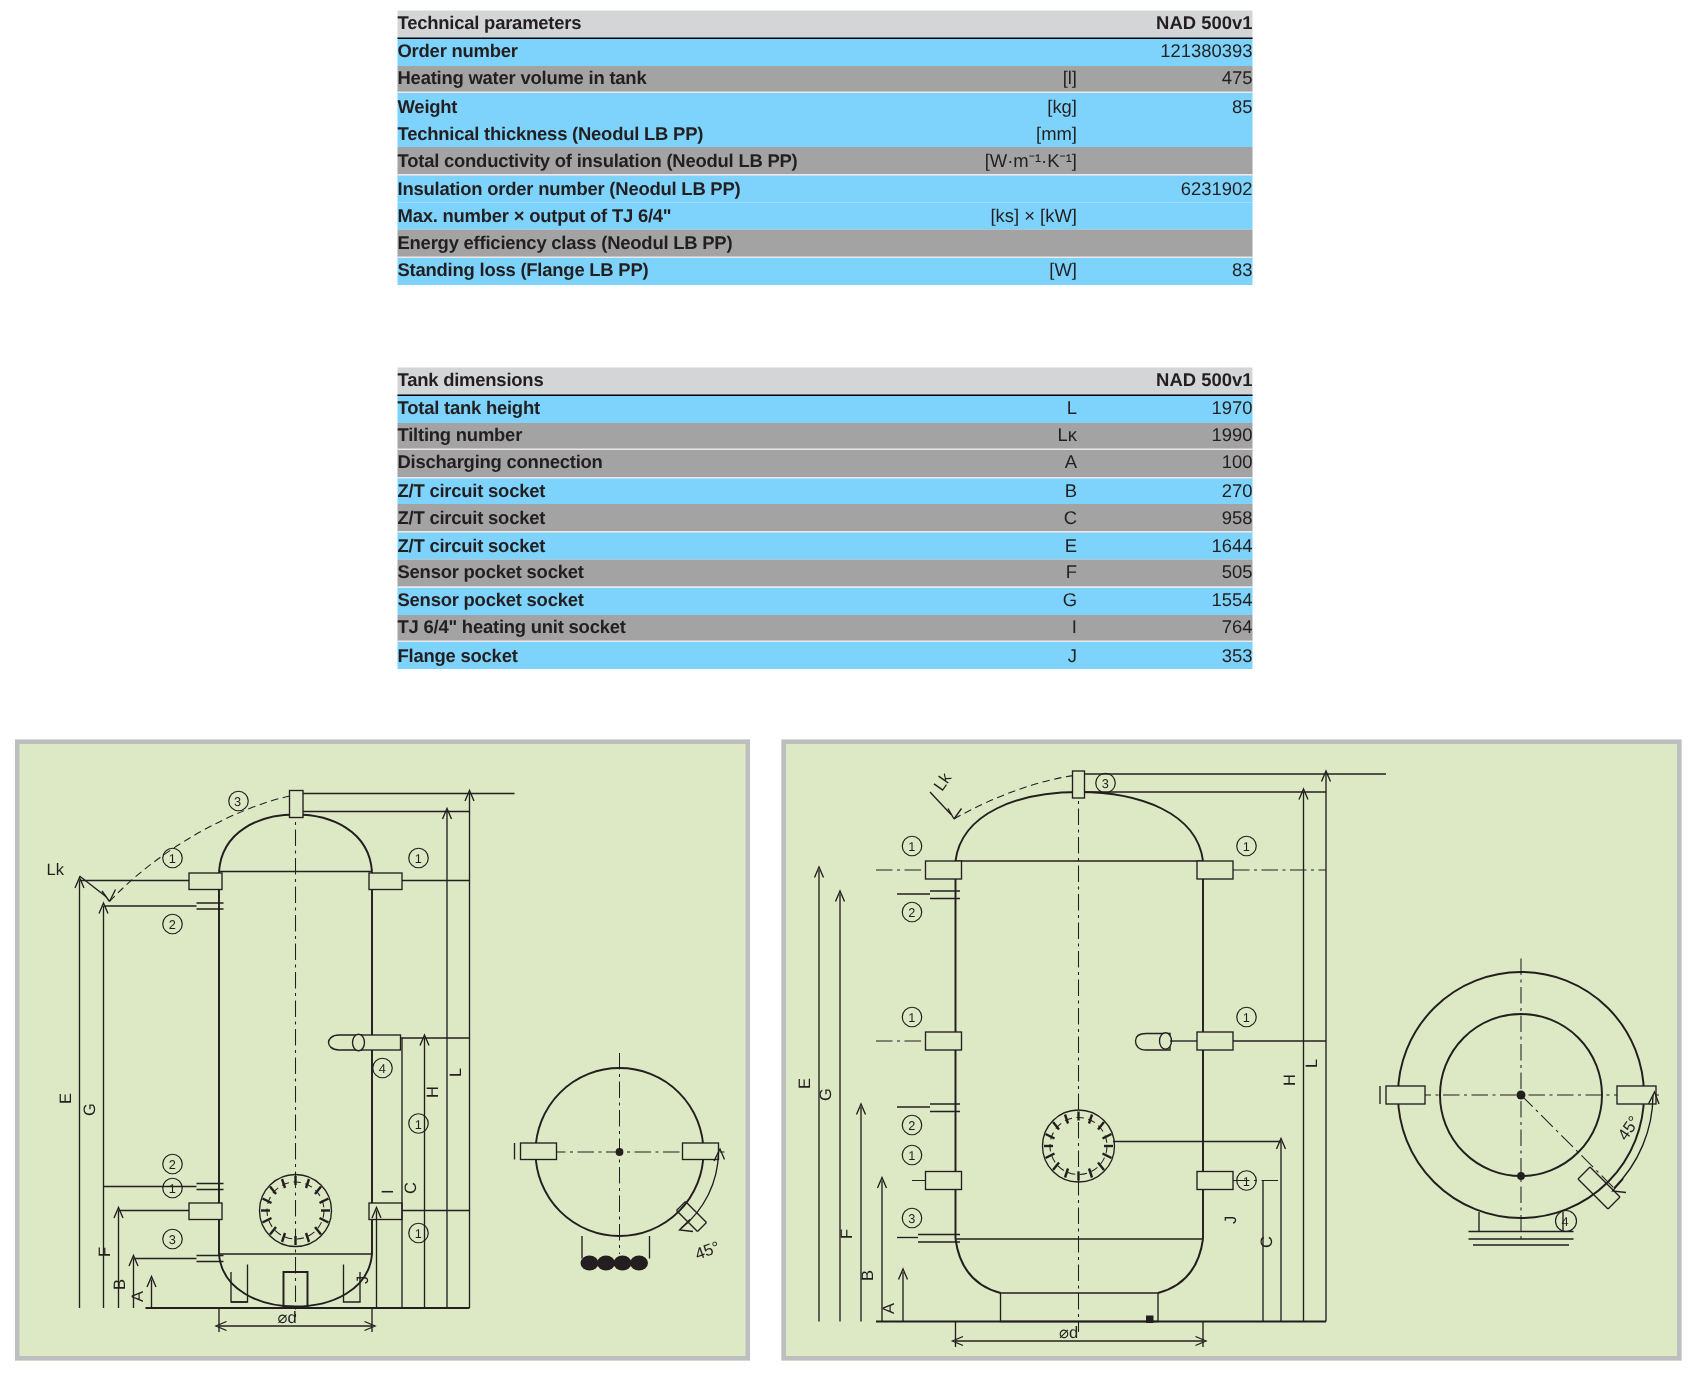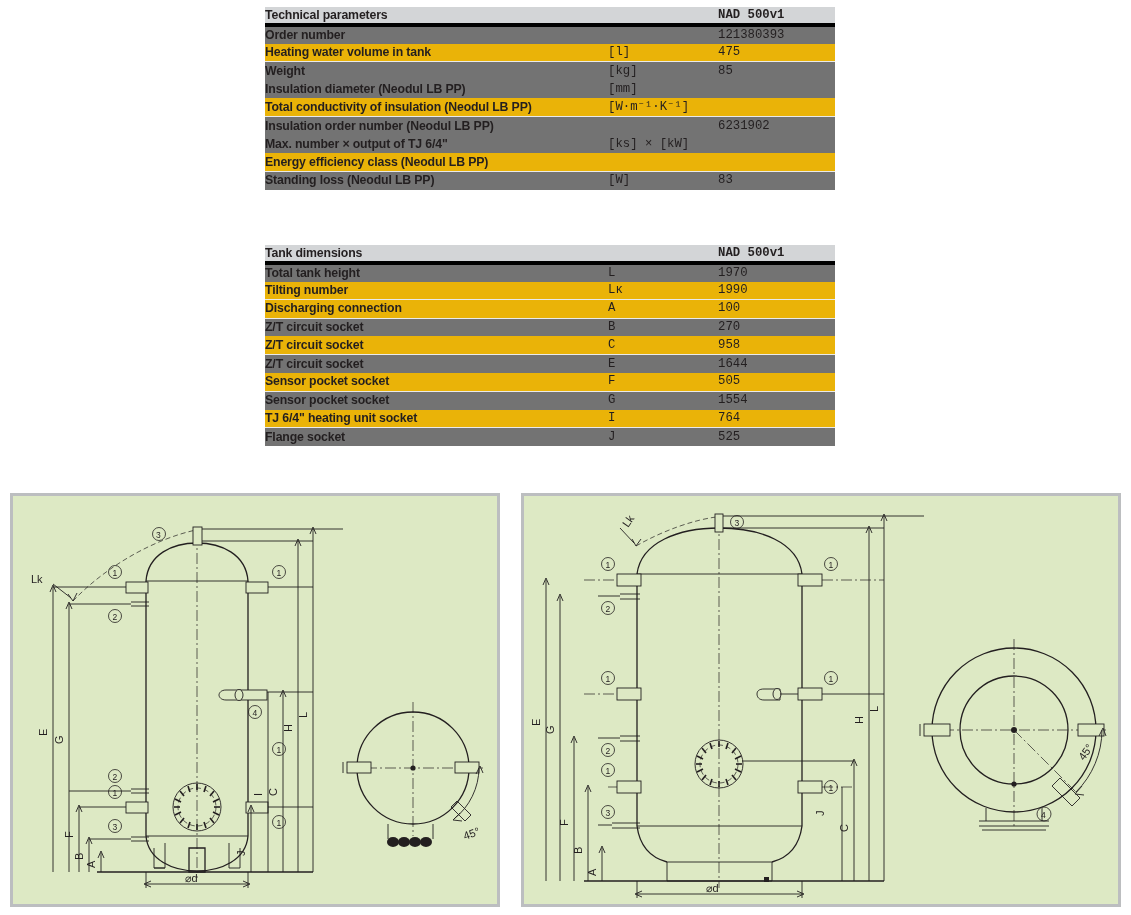--- a/index.html
+++ b/index.html
@@ -43,37 +43,36 @@
     color: #231f20;
     border: 0;
   }
   td.label {
     padding-left: 6px;
     font-weight: bold;
     letter-spacing: -0.15px;
     white-space: nowrap;
   }
   td.unit, td.value {
-    text-align: left;
+    text-align: right;
     font-weight: normal;
-    font-family: Liberation Mono, monospace;
   }
   
   td.unit  { border-left: 3px solid #ffffff; border-right: 3px solid #ffffff; }
 
   tr.hdr td {
     background: #d3d5d7;
     font-weight: bold;
   }
   tr.hdr td.value { font-weight: bold; color: #231f20; }
-  tr.green td { background: #737373; }
-  tr.white td { background: #eab308; margin-top: 40px; }
+  tr.green td { background: #7dd3fc; }
+  tr.white td { background: #a3a3a3; margin-top: 40px; }
   
   tr.white td { border-bottom: 1px solid #e9eaeb; }
-  tr.hdr td   { border-bottom: 4px solid #000000; margin-left: 12px; }
+  tr.hdr td   { border-bottom: 1px solid #000000; margin-left: 12px; }
 
   
   .panel {
     position: absolute;
     background: #dde9c4;
     border: 3px solid #bcbec0;
   }
   #panel-left  { left: 10px;  top: 493px; width: 490px; height: 414px; }
   #panel-right { left: 521px; top: 493px; width: 600px; height: 414px; }
   .panel svg { display: block; width: 100%; height: 100%; }
@@ -115,21 +114,21 @@
           <td class="label">Heating water volume in tank</td>
           <td class="unit">[l]</td>
           <td class="value">475</td>
         </tr>
         <tr class="green">
           <td class="label">Weight</td>
           <td class="unit">[kg]</td>
           <td class="value">85</td>
         </tr>
         <tr class="green">
-          <td class="label">Insulation diameter (Neodul LB PP)</td>
+          <td class="label">Technical thickness (Neodul LB PP)</td>
           <td class="unit">[mm]</td>
           <td class="value"></td>
         </tr>
         <tr class="white">
           <td class="label">Total conductivity of insulation (Neodul LB PP)</td>
           <td class="unit">[W·m⁻¹·K⁻¹]</td>
           <td class="value"></td>
         </tr>
         <tr class="green">
           <td class="label">Insulation order number (Neodul LB PP)</td>
@@ -140,21 +139,21 @@
           <td class="label">Max. number × output of TJ 6/4"</td>
           <td class="unit">[ks] × [kW]</td>
           <td class="value"></td>
         </tr>
         <tr class="white">
           <td class="label">Energy efficiency class (Neodul LB PP)</td>
           <td class="unit"></td>
           <td class="value"></td>
         </tr>
         <tr class="green">
-          <td class="label">Standing loss (Neodul LB PP)</td>
+          <td class="label">Standing loss (Flange LB PP)</td>
           <td class="unit">[W]</td>
           <td class="value">83</td>
         </tr>
       </tbody>
     </table>
   </div>
 
   <div class="table-wrap" id="table-dims">
     <table class="spec">
       <colgroup>
@@ -210,21 +209,21 @@
           <td class="value">1554</td>
         </tr>
         <tr class="white">
           <td class="label">TJ 6/4" heating unit socket</td>
           <td class="unit">I</td>
           <td class="value">764</td>
         </tr>
         <tr class="green">
           <td class="label">Flange socket</td>
           <td class="unit">J</td>
-          <td class="value">525</td>
+          <td class="value">353</td>
         </tr>
       </tbody>
     </table>
   </div>
 
   <div class="panel" id="panel-left">
     <svg viewBox="0 0 484 408" preserveAspectRatio="none">
 
       <g>
 

